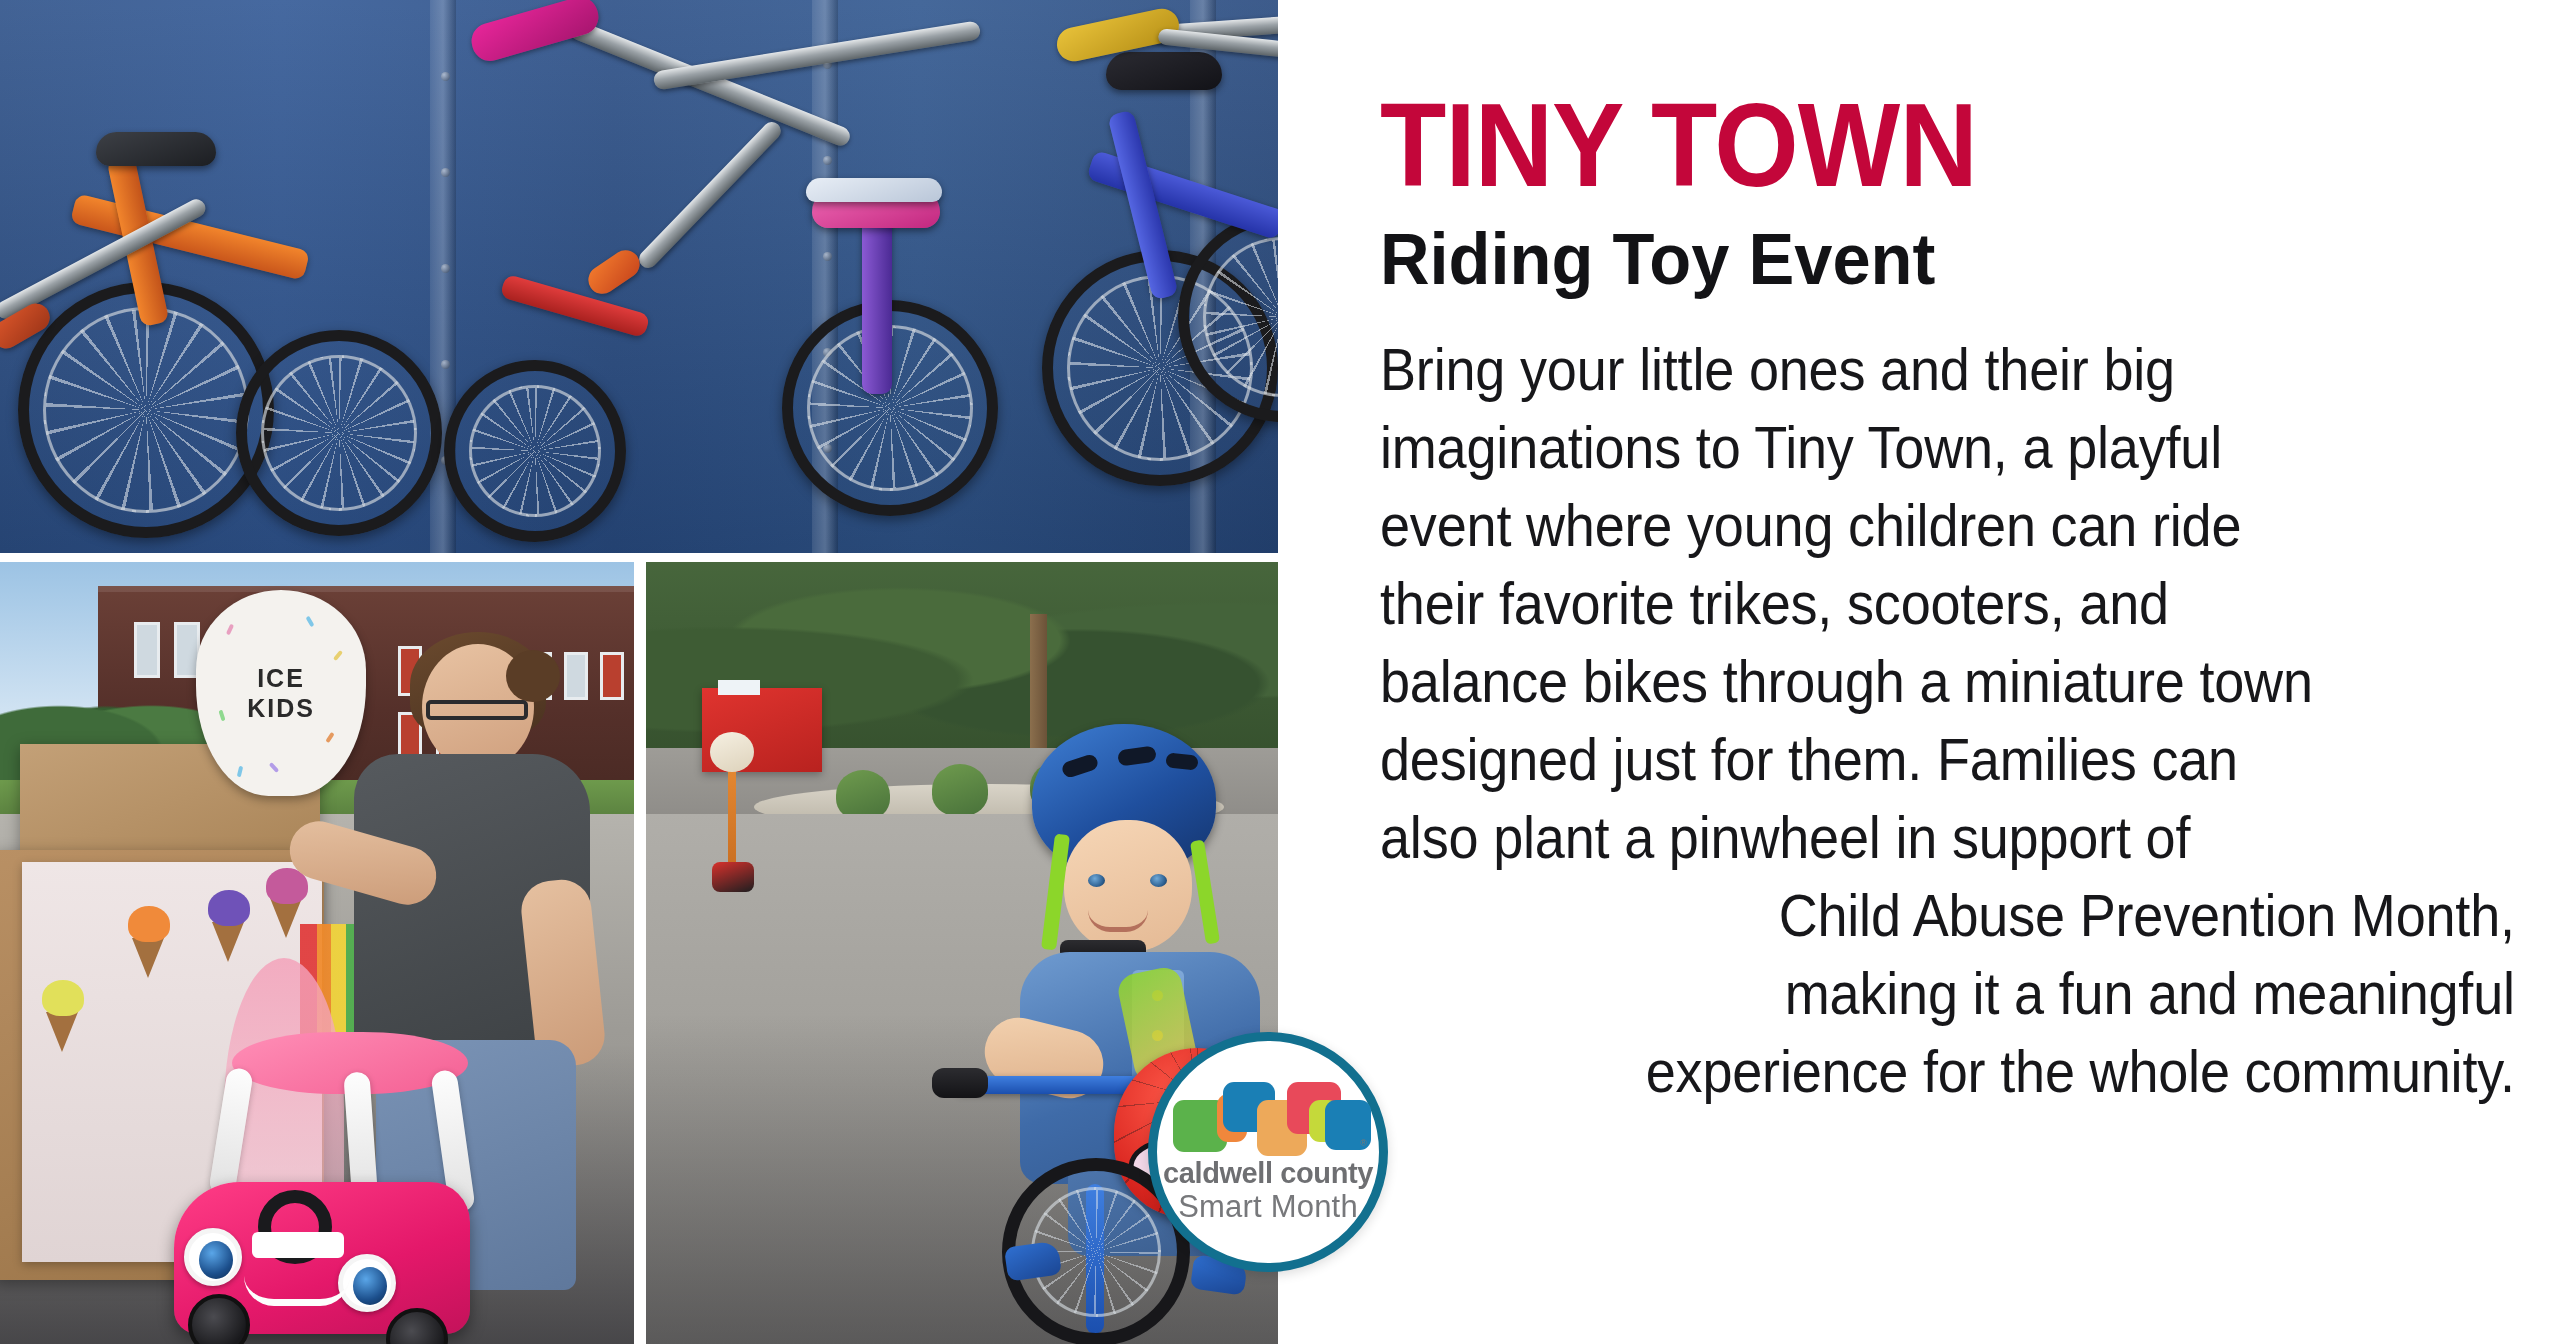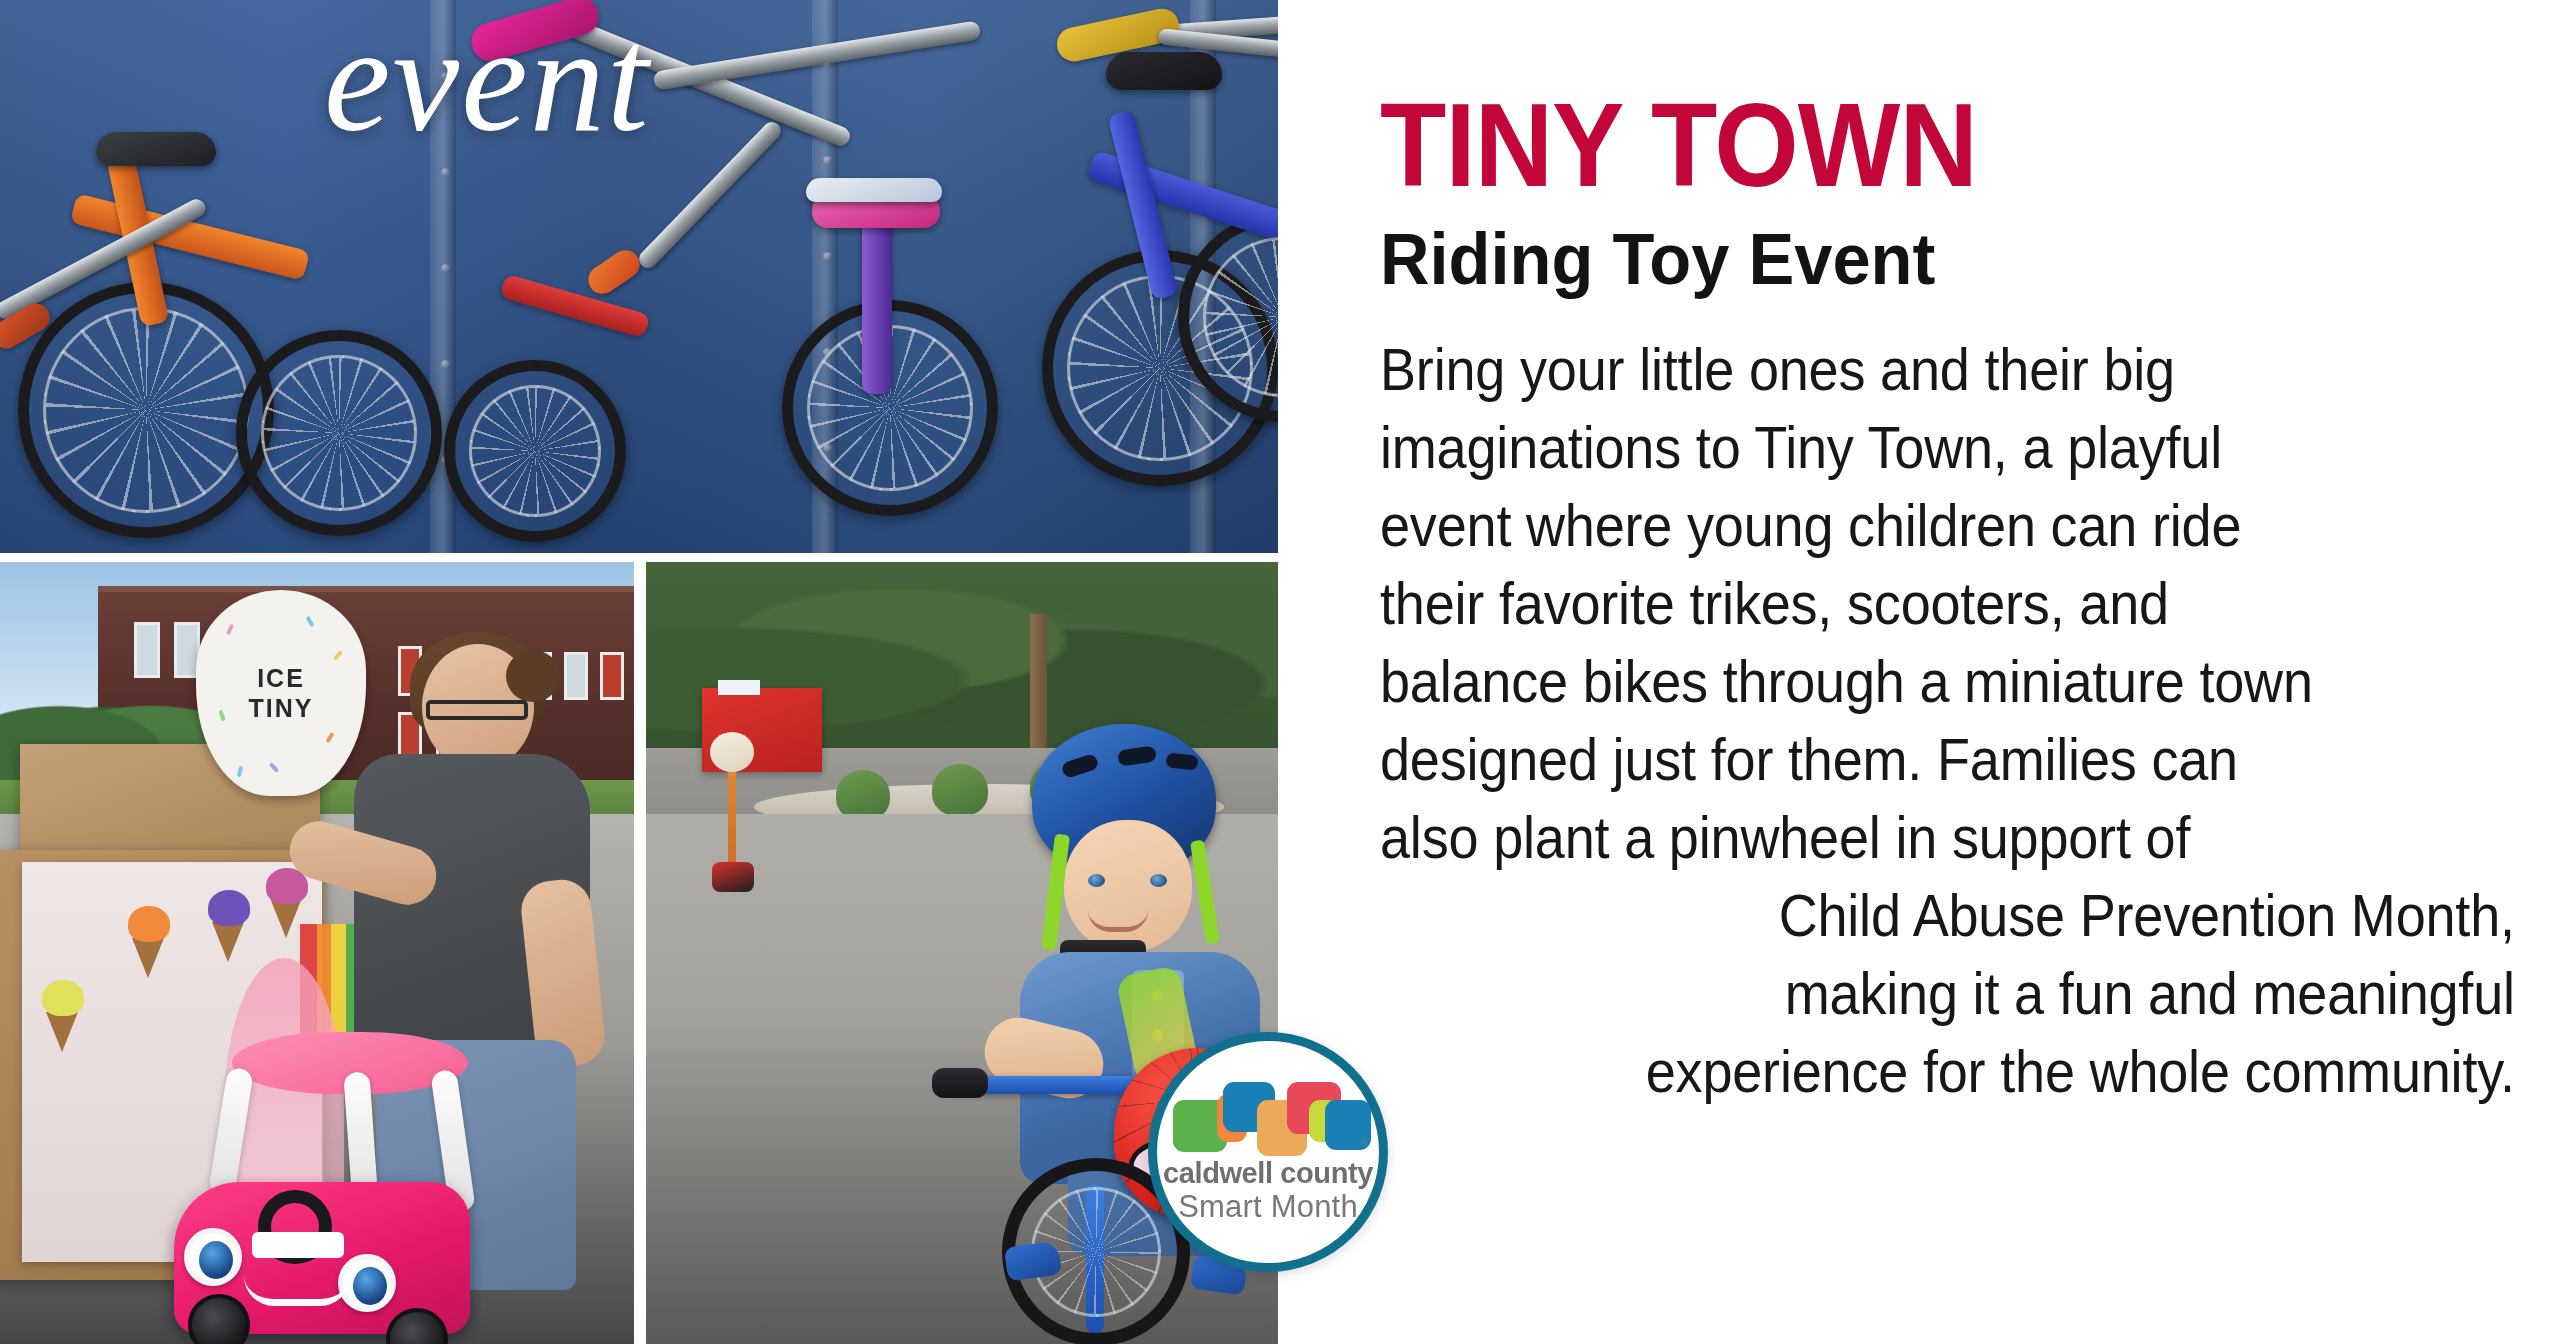--- a/index.html
+++ b/index.html
@@ -299,21 +299,20 @@
       <div class="frame-tube" style="left:70px;top:222px;width:240px;height:30px;background:linear-gradient(180deg,#f2852c,#c9561b);transform:rotate(14deg);"></div>
       <div class="frame-tube" style="left:124px;top:156px;width:28px;height:170px;background:linear-gradient(90deg,#f2852c,#c2531a);transform:rotate(-12deg);"></div>
       <div class="bar" style="left:-16px;top:250px;width:234px;height:18px;transform:rotate(-28deg);"></div>
       <div class="grip" style="left:-10px;top:312px;width:62px;height:28px;background:linear-gradient(160deg,#d9552a,#9e3518);transform:rotate(-30deg);"></div>
       <div class="saddle" style="left:96px;top:132px;width:120px;height:34px;background:linear-gradient(160deg,#3d4046,#1c1e22);"></div>
 
       <div class="wheel" style="left:444px;top:360px;width:182px;height:182px;"></div>
       <div class="frame-tube" style="left:500px;top:294px;width:150px;height:24px;background:linear-gradient(180deg,#e03c3c,#a9211f);transform:rotate(16deg);"></div>
 
       <div class="wordmark">
-        <div class="event-word">event</div>
       </div>
     </div>
 
     <div class="photo-bl">
       <div class="sky"></div>
       <div class="brickbldg">
         <div class="bwin" style="left:36px;top:36px;width:26px;height:56px;"></div>
         <div class="bwin" style="left:76px;top:36px;width:26px;height:56px;"></div>
         <div class="bwin" style="left:300px;top:60px;width:24px;height:50px;background:#b9402f;"></div>
         <div class="bwin" style="left:338px;top:60px;width:24px;height:50px;background:#b9402f;"></div>
@@ -337,21 +336,21 @@
         <div class="scoop" style="left:106px;top:44px;background:#f08a3a;"></div>
         <div class="cone" style="left:190px;top:60px;"></div>
         <div class="scoop" style="left:186px;top:28px;background:#6f52b8;"></div>
         <div class="cone" style="left:248px;top:36px;"></div>
         <div class="scoop" style="left:244px;top:6px;background:#c45a9b;"></div>
       </div>
 
       <div class="icecream-sign">
         <div class="sign-text">
           <span>ICE</span><br>
-          <span>TINY</span>
+          <span>KIDS</span>
         </div>
         <div class="sprinkle" style="left:32px;top:34px;background:#e8a0c0;transform:rotate(25deg);"></div>
         <div class="sprinkle" style="left:112px;top:26px;background:#7fc7e8;transform:rotate(-30deg);"></div>
         <div class="sprinkle" style="left:140px;top:60px;background:#e8d070;transform:rotate(40deg);"></div>
         <div class="sprinkle" style="left:24px;top:120px;background:#8fd98f;transform:rotate(-18deg);"></div>
         <div class="sprinkle" style="left:132px;top:142px;background:#e59a5f;transform:rotate(33deg);"></div>
         <div class="sprinkle" style="left:76px;top:172px;background:#b39de8;transform:rotate(-44deg);"></div>
         <div class="sprinkle" style="left:42px;top:176px;background:#7fc7e8;transform:rotate(14deg);"></div>
       </div>
 

